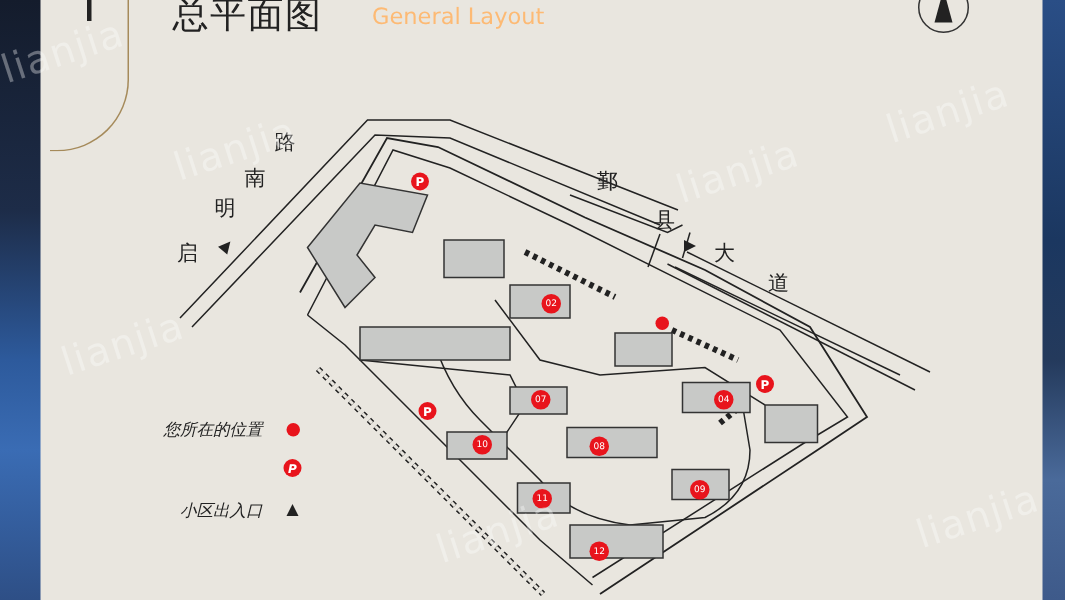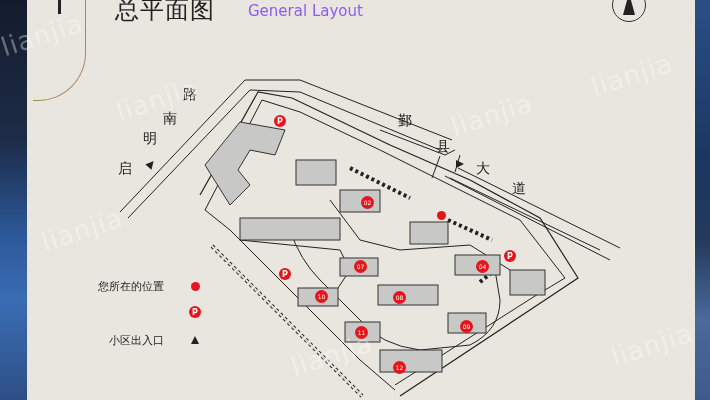--- a/index.html
+++ b/index.html
@@ -5,26 +5,26 @@
     html, body { margin:0; padding:0; }
     body { width:710px; height:400px; overflow:hidden; position:relative; background:#1c2638; font-family:"Liberation Sans", sans-serif; }
     .bg-left { position:absolute; left:0; top:0; width:36px; height:400px;
       background:linear-gradient(180deg,#141c2c 0%,#1d2c48 35%,#2d5a9c 60%,#3a6cb4 75%,#2e4f86 100%); }
     .bg-right { position:absolute; left:692px; top:0; width:18px; height:400px;
       background:linear-gradient(180deg,#2a4e86 0%,#1b3760 40%,#243a5c 60%,#4a6a9a 80%,#3e5a8a 100%); }
     .panel { position:absolute; left:27px; top:0; width:668px; height:400px; background:#e9e6df; }
     .prev-panel { position:absolute; left:33px; top:0; width:52px; height:100px; border-right:1px solid #a58a5a; border-bottom:1px solid #a58a5a; border-bottom-right-radius:48px; }
     .prev-mark { position:absolute; left:58px; top:0; width:3px; height:14px; background:#222; }
     .title-cn { position:absolute; left:115px; top:-6px; font-family:"DejaVu Sans", sans-serif; font-size:24px; color:#222; letter-spacing:1px; }
-    .title-en { position:absolute; left:248px; top:2px; font-family:"DejaVu Sans", sans-serif; font-size:15px; color:#8b5cf6; }
+    .title-en { position:absolute; left:248px; top:2px; font-family:"DejaVu Sans", sans-serif; font-size:15px; color:#fdba74; }
     .compass { position:absolute; left:612px; top:-12px; width:32px; height:32px; border:1px solid #333; border-radius:50%; }
     .compass-arrow { position:absolute; left:10px; top:4px; width:0; height:0; border-left:6px solid transparent; border-right:6px solid transparent; border-bottom:22px solid #222; }
     svg.map { position:absolute; left:0; top:0; }
     .legend { position:absolute; left:60px; top:270px; width:150px; }
-    .legend-row { position:absolute; right:0; height:18px; display:flex; align-items:center; justify-content:flex-end; gap:16px; white-space:nowrap; }
+    .legend-row { position:absolute; right:0; height:18px; display:flex; align-items:center; justify-content:flex-end; gap:5px; white-space:nowrap;font-style:italic; }
     .legend-label { font-family:"DejaVu Sans", sans-serif; font-size:11px; color:#222; text-align:right; }
     .legend-sym { width:30px; display:flex; justify-content:center; align-items:center; }
     .dot { width:9px; height:9px; border-radius:50%; background:#e8141c; }
     .p-badge { width:12px; height:12px; border-radius:50%; background:#e8141c; color:#fff; font-size:8px; font-weight:bold; display:flex; align-items:center; justify-content:center; font-family:"DejaVu Sans", sans-serif; }
     .tri { width:0; height:0; border-left:4px solid transparent; border-right:4px solid transparent; border-bottom:8px solid #222; }
     .road-label { position:absolute; font-family:"DejaVu Sans", sans-serif; font-size:14px; color:#222; }
     .bldg-num { position:absolute; width:13px; height:13px; border-radius:50%; background:#e8141c; color:#fff; font-size:6px; display:flex; align-items:center; justify-content:center; font-family:"DejaVu Sans", sans-serif; }
     .map-p { position:absolute; width:12px; height:12px; border-radius:50%; background:#e8141c; color:#fff; font-size:8px; font-weight:bold; display:flex; align-items:center; justify-content:center; font-family:"DejaVu Sans", sans-serif; }
     .map-dot { position:absolute; width:9px; height:9px; border-radius:50%; background:#e8141c; }
     .watermark { position:absolute; font-family:"DejaVu Sans", sans-serif; font-size:26px; color:rgba(255,255,255,0.35); transform:rotate(-18deg); letter-spacing:1px; pointer-events:none; }

